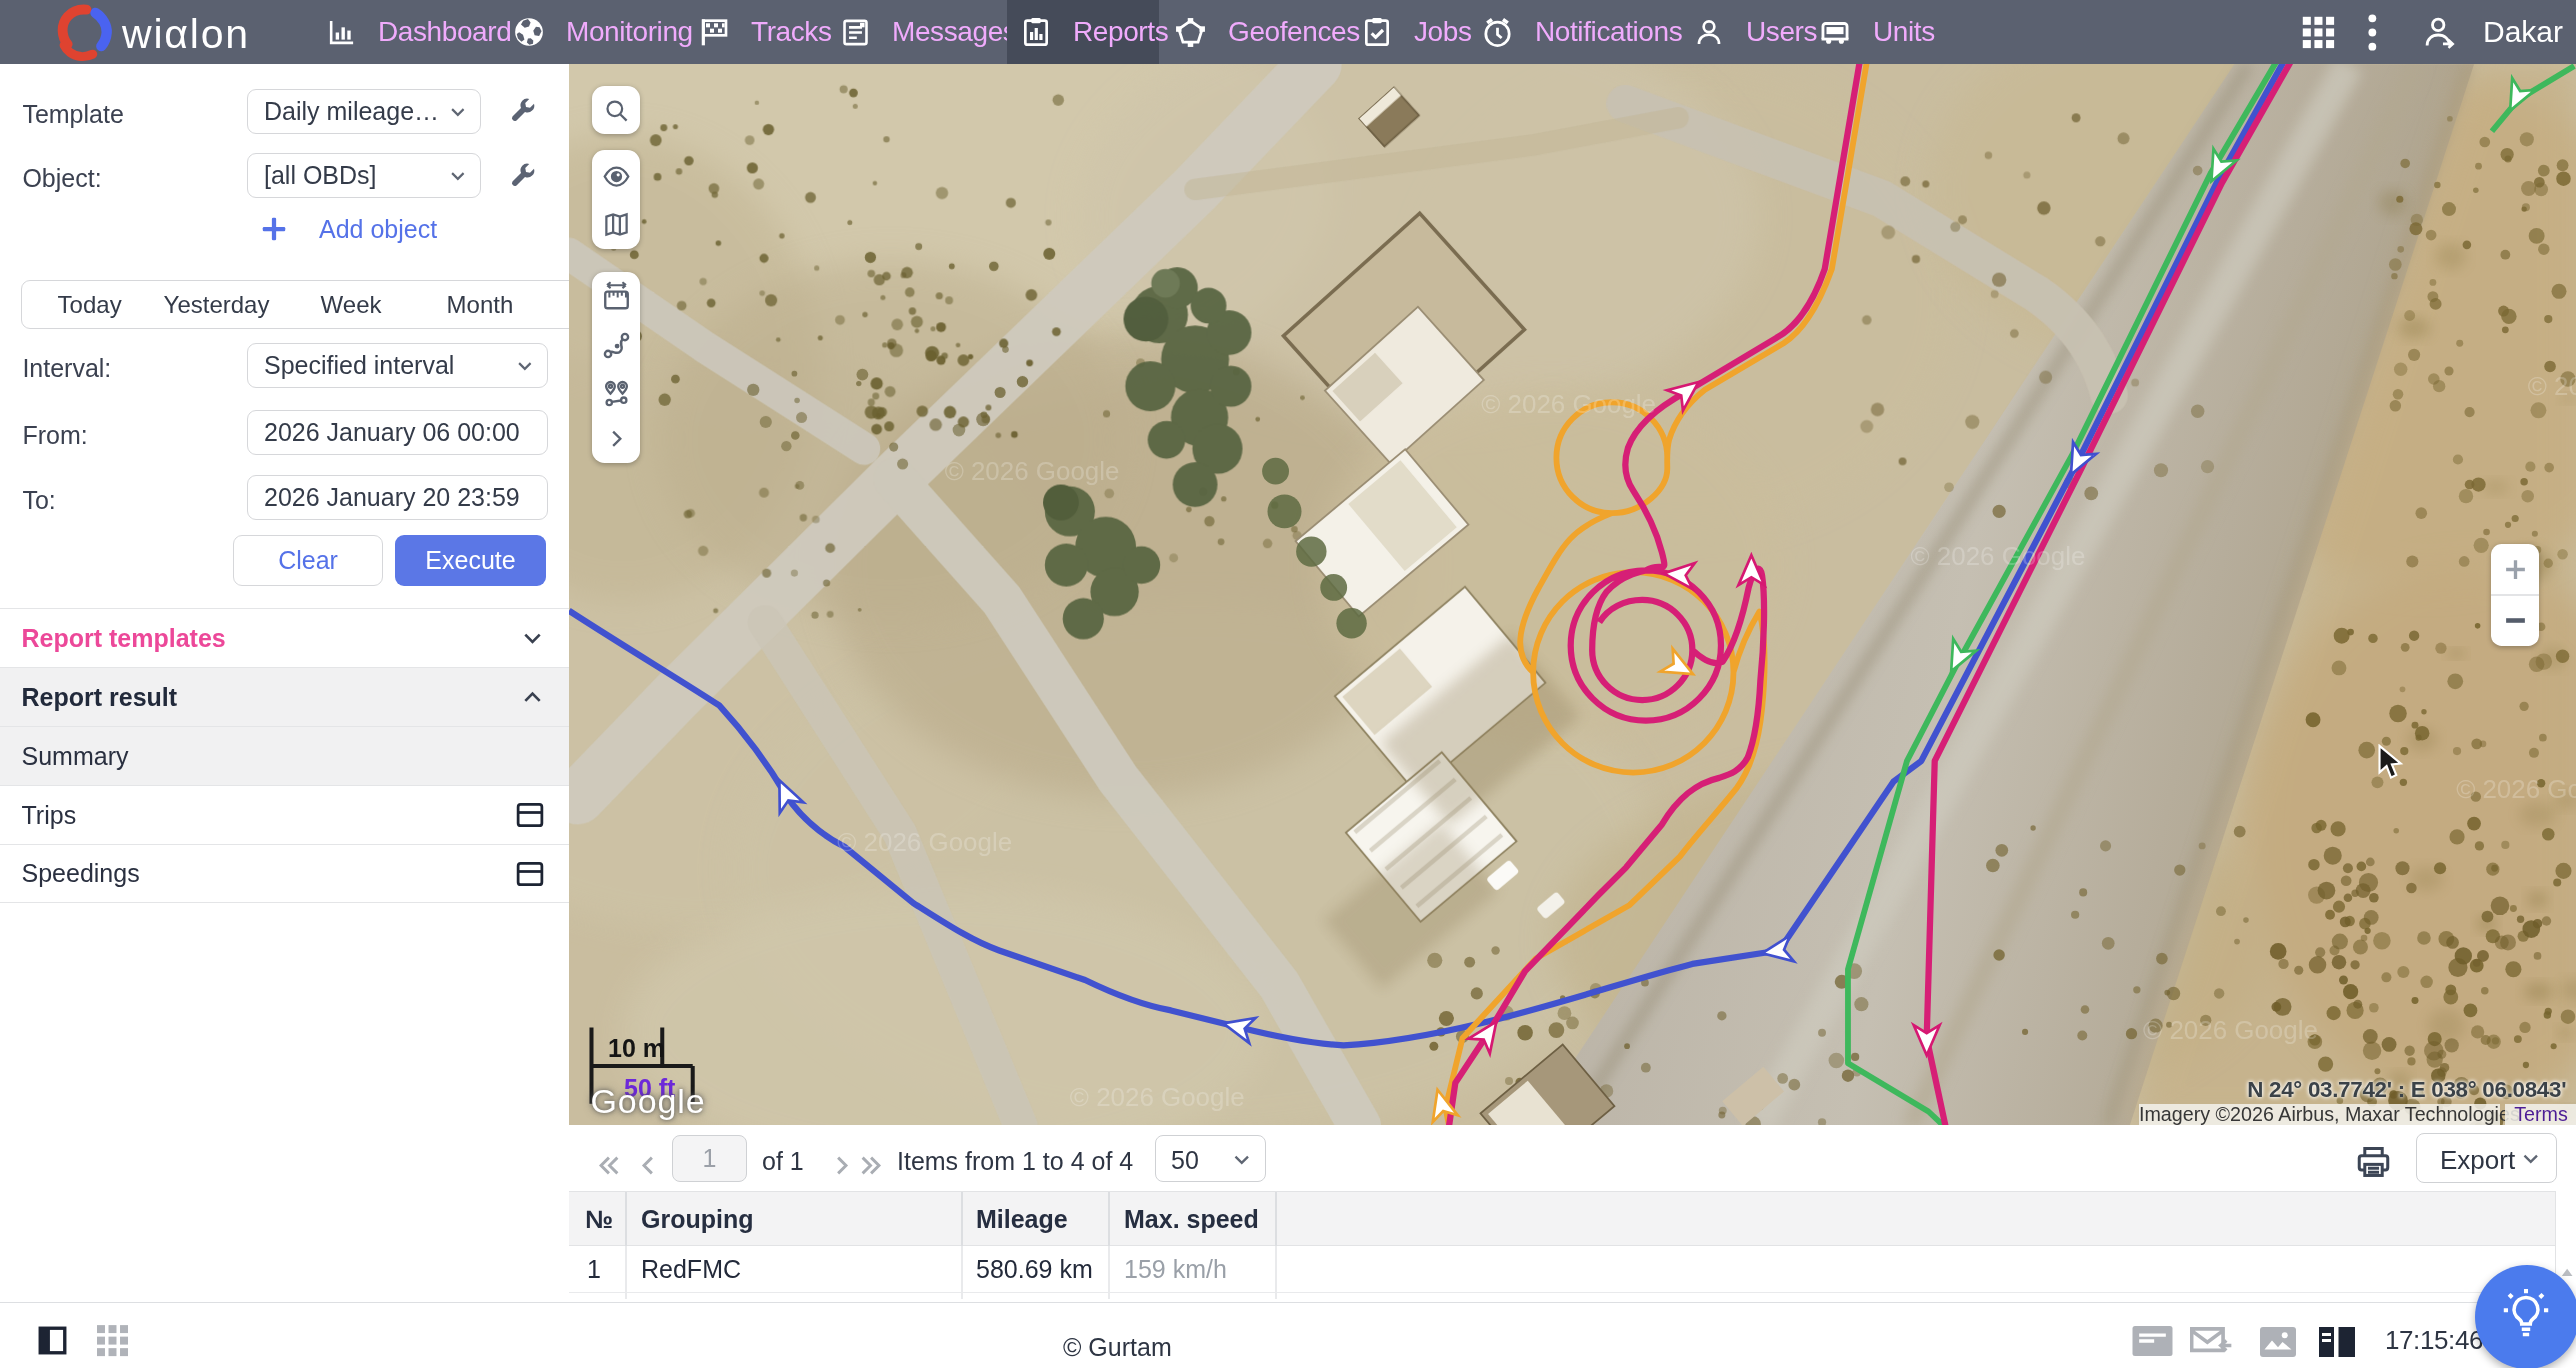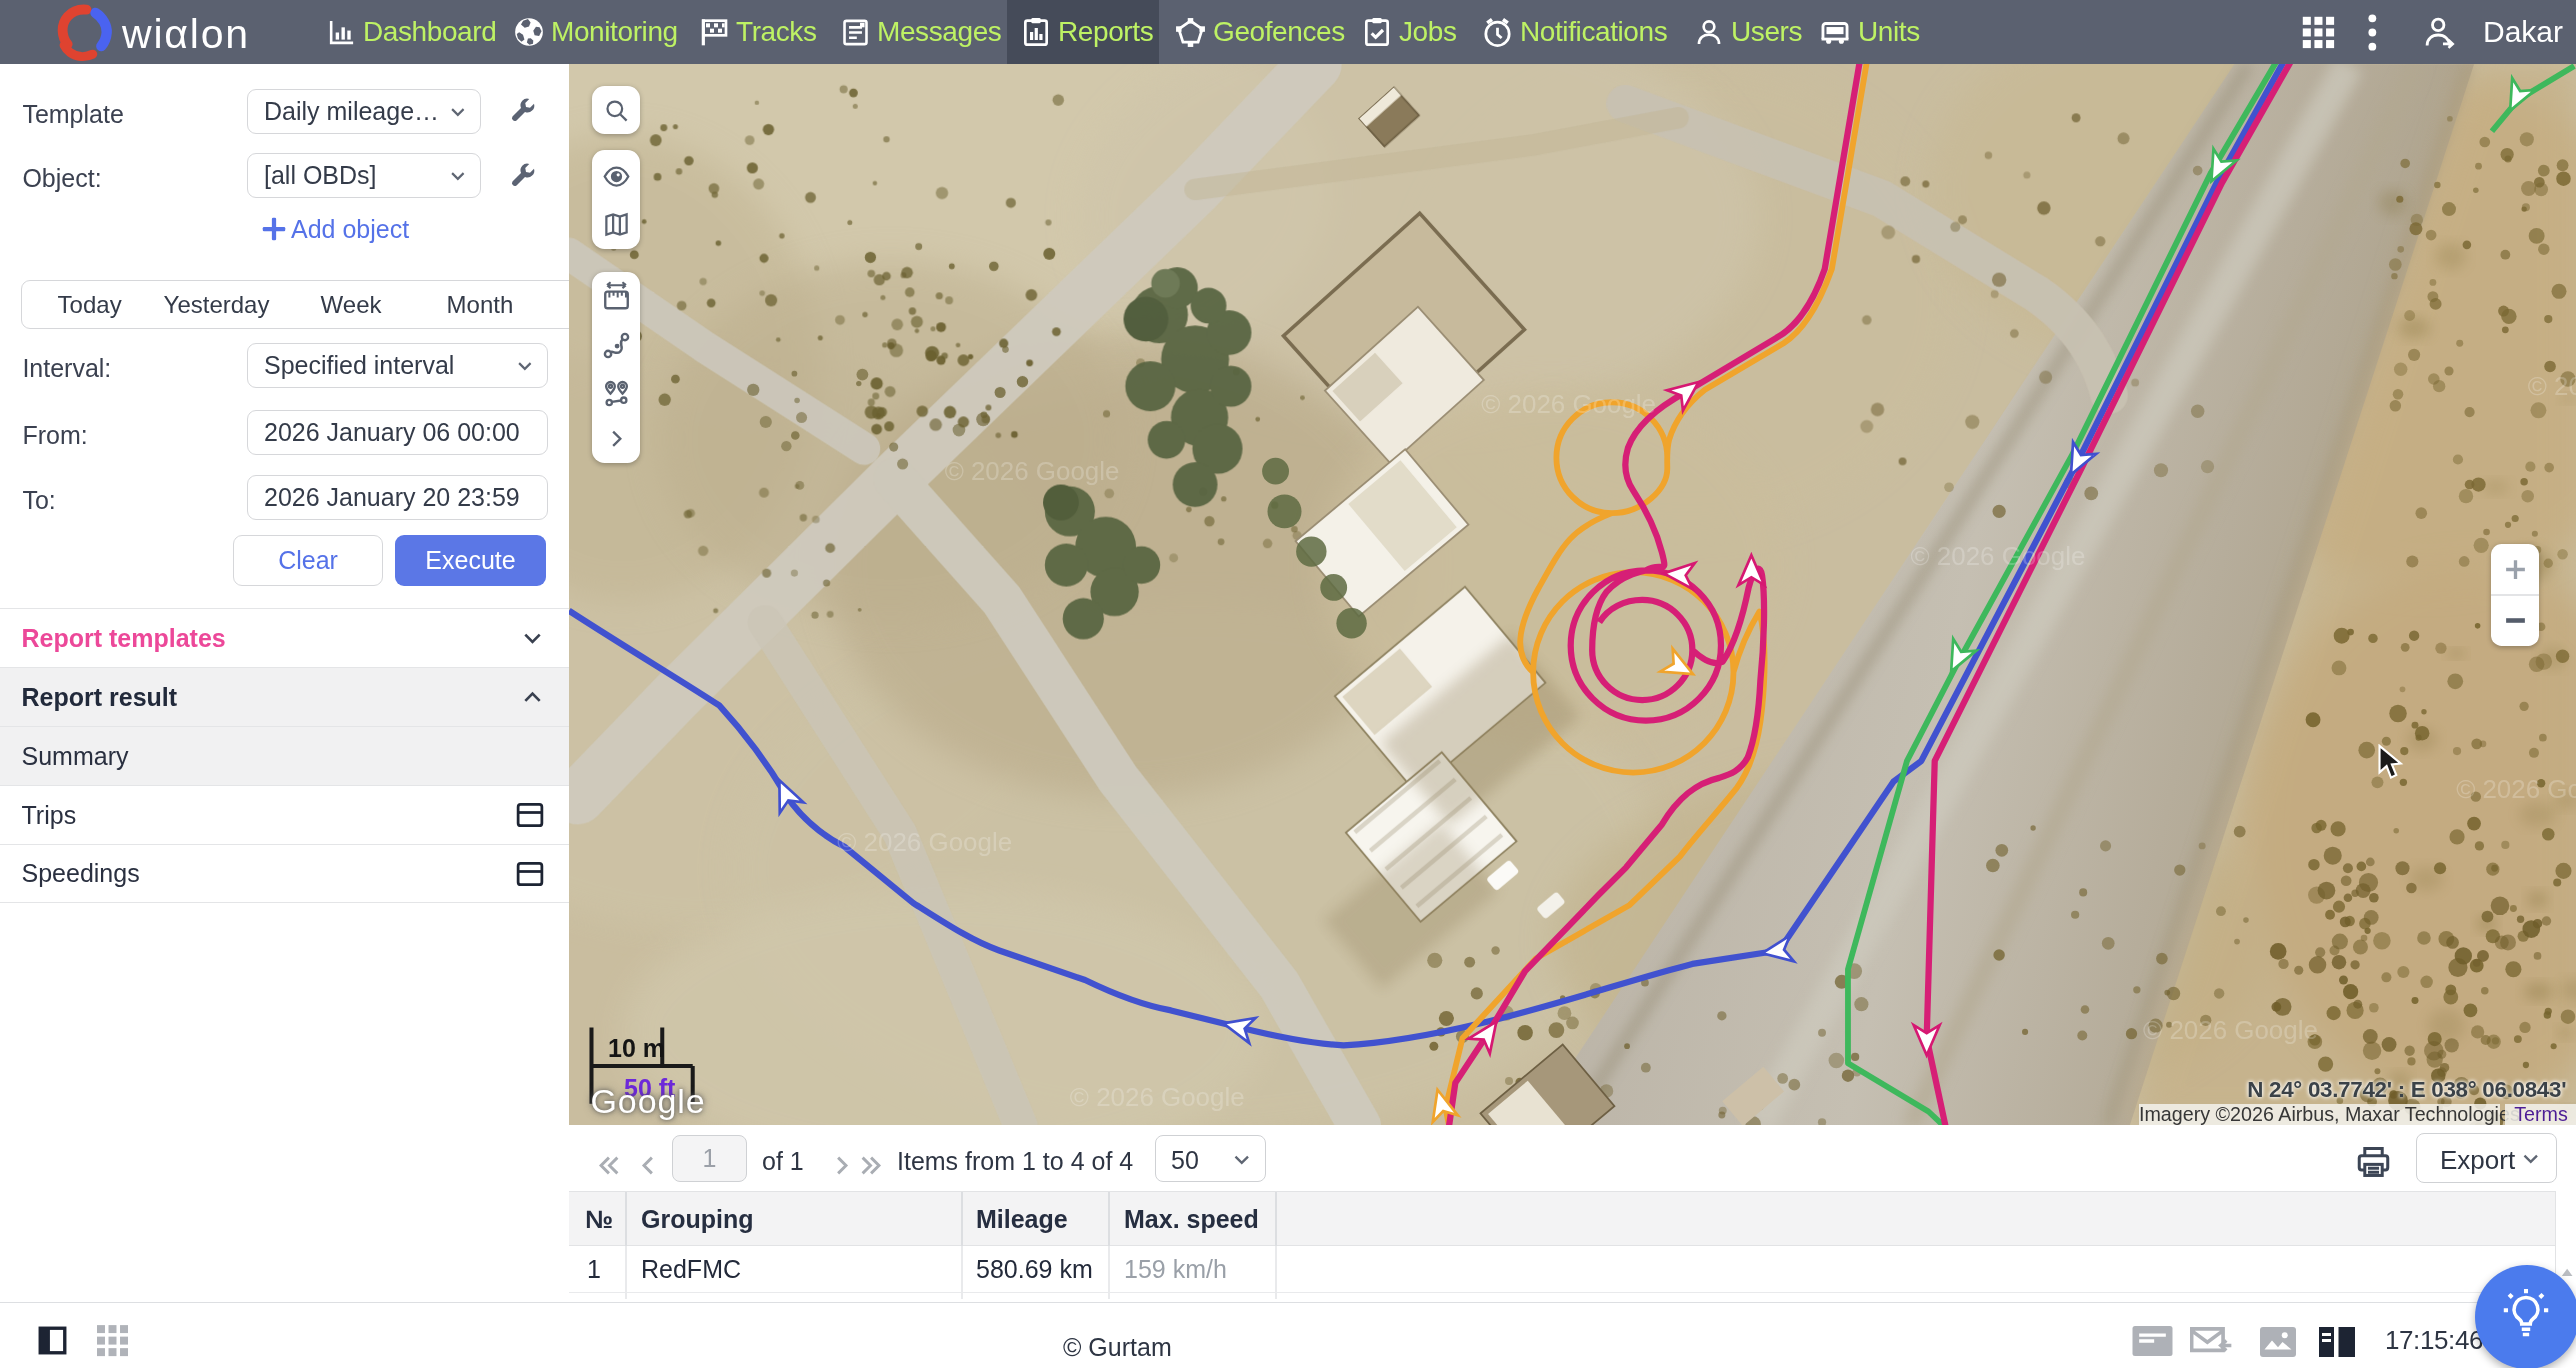--- a/index.html
+++ b/index.html
@@ -1,20 +1,20 @@
 <!DOCTYPE html>
 <html style="font-size:14.3px"><head>
 <meta charset="utf-8">
 <style>
   * { margin:0; padding:0; box-sizing:border-box; }
   html,body { width:2576px; height:1369px; overflow:hidden; font-family:"Liberation Sans", sans-serif; background:#fff; }
   .abs { position:absolute; }
   
   #navbar { position:absolute; left:0; top:0; width:2576px; height:64px; background:#5b6170; color:#fff; }
-  .navitem { position:absolute; top:0; height:64px; display:flex; align-items:center; gap:6px; font-size:28px; letter-spacing:-0.4px; color:#bef264; }
+  .navitem { position:absolute; top:0; height:64px; display:flex; align-items:center; gap:21px; font-size:28px; letter-spacing:-0.4px; color:#f0abfc; }
   .navitem svg { display:block; }
   
   #sidebar { position:absolute; left:0; top:64px; width:569px; height:1239px; background:#fff; }
   .slabel { position:absolute; left:22.4px; font-size:25px; color:#3b4150; }
   .sbox { position:absolute; left:247px; width:234px; height:45px; border:1.8px solid #d6d7da; border-radius:9px; font-size:25px; color:#343b49; display:flex; align-items:center; padding-left:16px; background:#fff; }
   .sbox .chev { position:absolute; right:12.5px; top:50%; transform:translateY(-50%); }
   .wide { left:247px; width:301px; }
   .chevd { width:19.7px; height:19.7px; }
   .srow { position:absolute; left:0; width:569px; height:59px; display:flex; align-items:center; border-top:1.8px solid #e4e5e7; font-size:25px; color:#2a3040; padding-left:21.5px; }
   
@@ -199,21 +199,21 @@
   <div class="slabel" style="top:100px;">Object:</div>
 
   <div class="sbox" style="top:89px;">[all OBDs]<svg class="chev chevd" viewBox="0 0 24 24" fill="none" stroke="#5f6673" stroke-width="2.6">
         <path d="M5 8.5 l7 7 l7 -7"></path>
       </svg></div>
 
   <svg class="abs" style="left:507px;top:97px;" width="30" height="30" viewBox="0 0 24 24" fill="#5b6373">
       <path d="M21.6 6.1 a5.4 5.4 0 0 1 -7.2 6.6 L7.6 19.5 a2.3 2.3 0 0 1 -3.2 -3.2 L11.2 9.5 a5.4 5.4 0 0 1 6.6 -7.2 L14.6 5.5 l0.6 3.2 l3.2 0.6 z"></path>
     </svg>
 
-  <div class="abs" style="left:259px;top:150px;display:flex;align-items:center;gap:2px;">
+  <div class="abs" style="left:259px;top:150px;display:flex;align-items:center;gap:30px;">
     <svg width="30" height="30" viewBox="0 0 24 24" fill="#5572e8">
         <rect x="10.3" y="3" width="3.4" height="18" rx="1"></rect>
         <rect x="3" y="10.3" width="18" height="3.4" rx="1"></rect>
       </svg>
     <span style="font-size:25px;color:#5572e8;">Add object</span>
   </div>
 
   <div class="abs" style="left:20.6px;top:216px;width:608px;height:49px;border:1.8px solid #d6d7da;border-radius:9px;display:flex;align-items:center;font-size:24px;color:#343b49;">
     <span style="position:absolute;left:36px;">Today</span>
     <span style="position:absolute;left:142px;">Yesterday</span>

